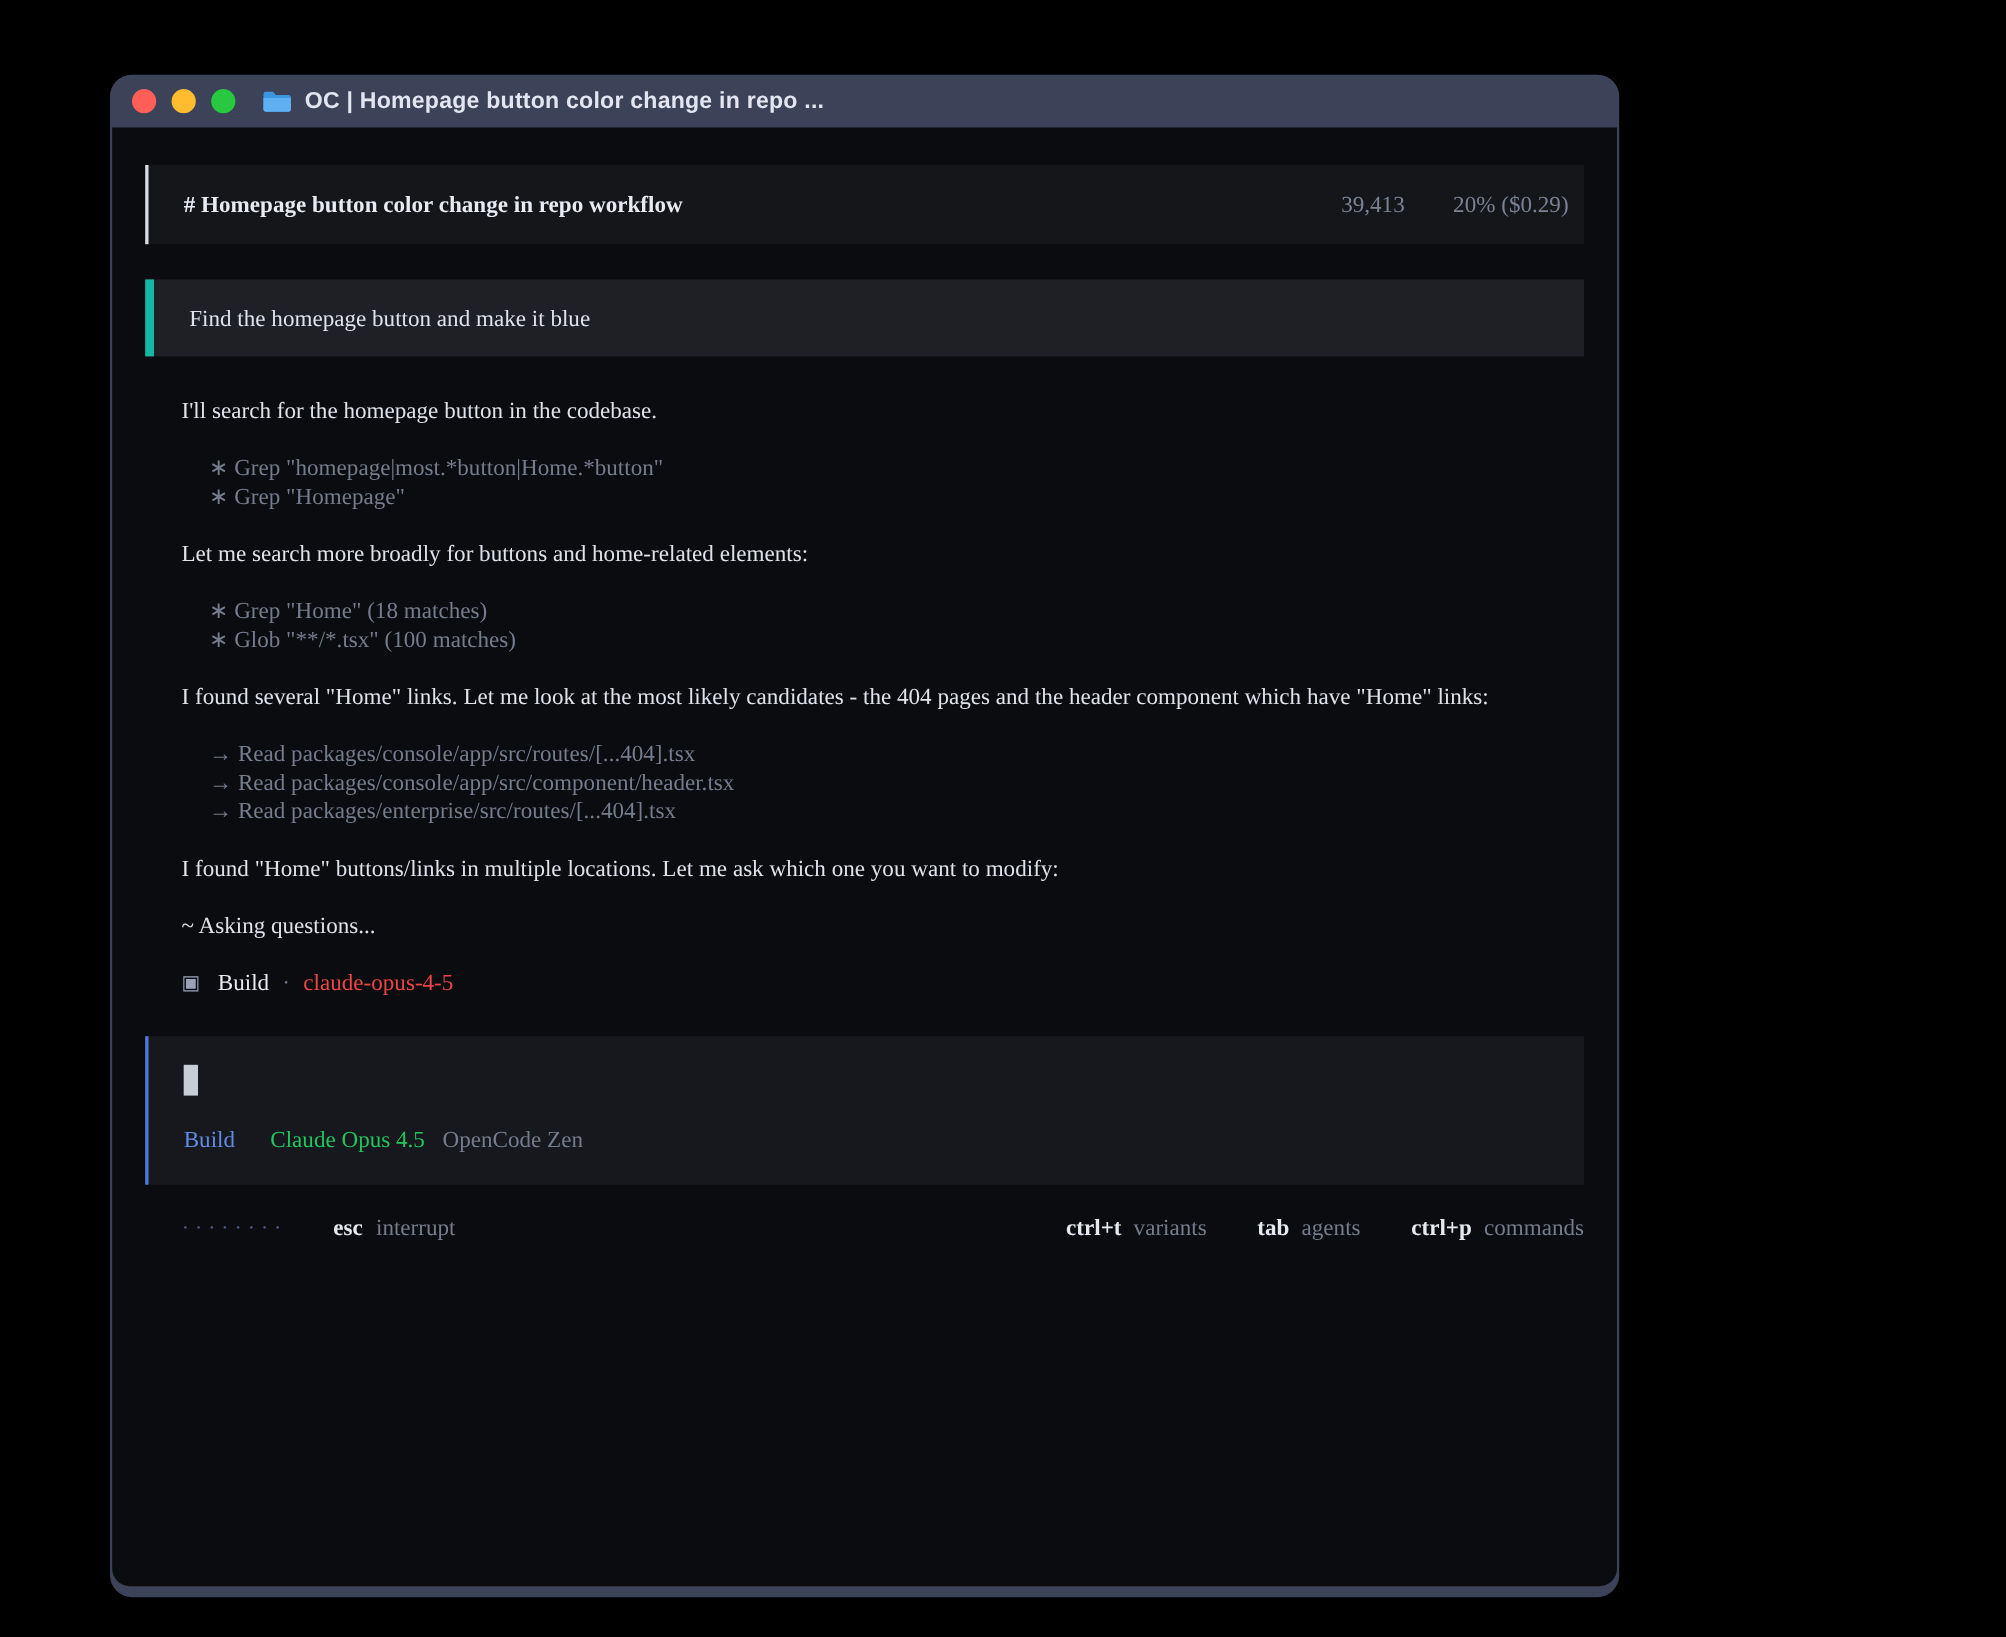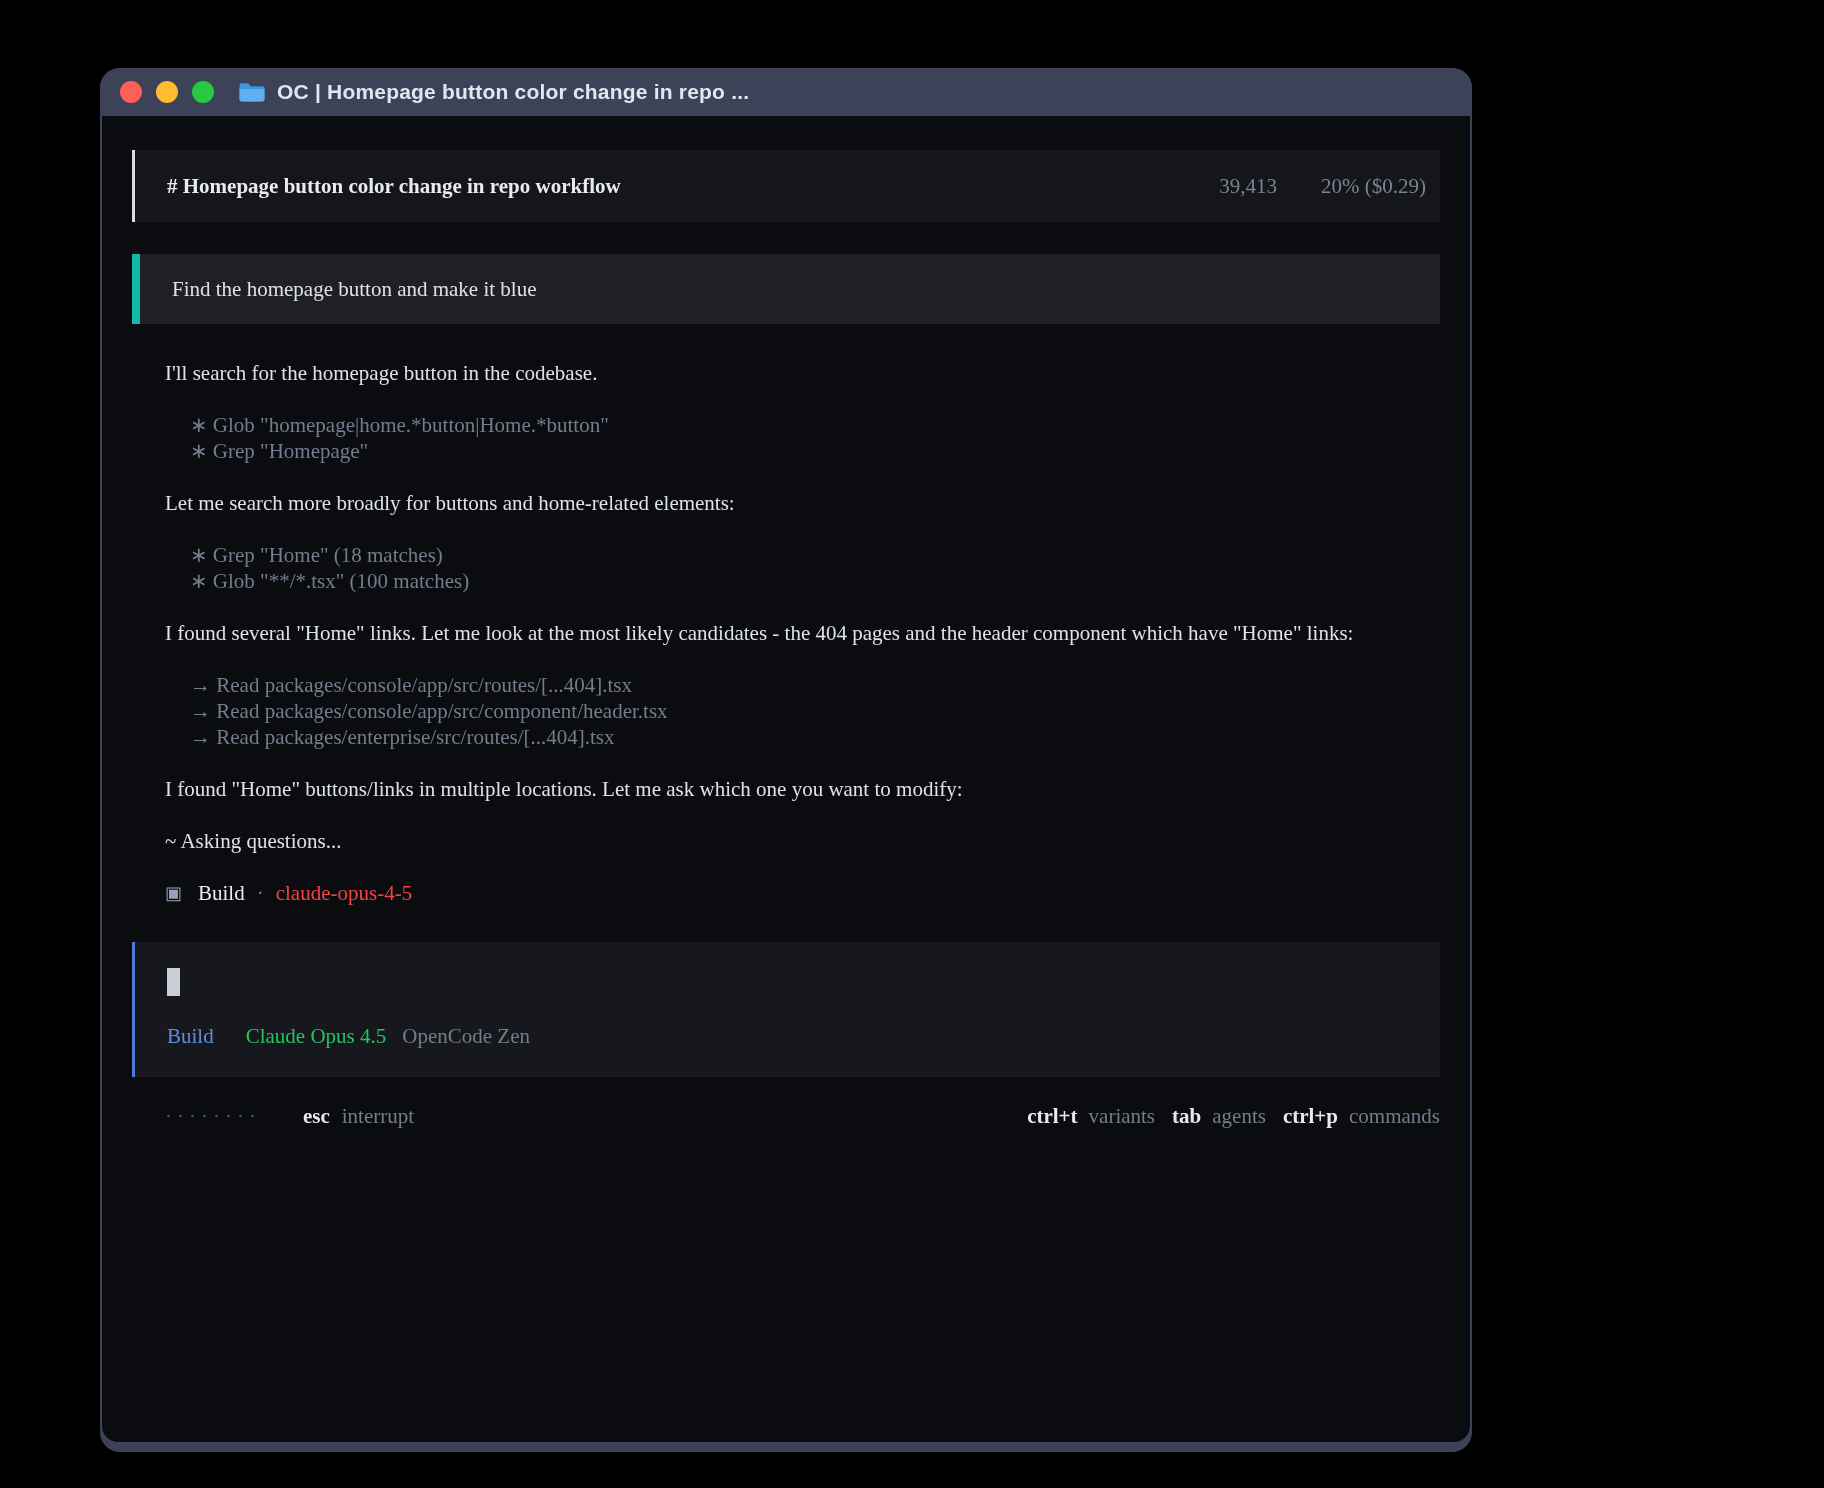--- a/index.html
+++ b/index.html
@@ -69,21 +69,21 @@
 
   .statusbar{
     margin-top:26px;padding-left:33px;
     display:flex;justify-content:space-between;align-items:center;
   }
   .status-left{display:flex;align-items:center;}
   .spinner{color:#4c5684;letter-spacing:5px;margin-right:42px;}
   .key{font-weight:bold;color:#e6e9f0;}
   .label{color:#757c8e;}
   .status-left .label{margin-left:12px;}
-  .status-right{display:flex;gap:17px;}
+  .status-right{display:flex;gap:46px;}
   .pair{display:flex;gap:11px;align-items:baseline;}
 </style>
 </head>
 <body>
 
 <div class="window">
 
   <div class="titlebar">
     <div class="lights">
       <span class="light red"></span>
@@ -109,21 +109,21 @@
       </span>
     </div>
 
     <div class="user-msg">
       <span>Find the homepage button and make it blue</span>
     </div>
 
     <div class="transcript">
       <div class="line text mb">I'll search for the homepage button in the codebase.</div>
 
-      <div class="line tool">∗ Glob "homepage|home.*button|Home.*button"</div>
+      <div class="line tool">∗ Grep "homepage|most.*button|Home.*button"</div>
       <div class="line tool mb">∗ Grep "Homepage"</div>
 
       <div class="line text mb">Let me search more broadly for buttons and home-related elements:</div>
 
       <div class="line tool">∗ Grep "Home" (18 matches)</div>
       <div class="line tool mb">∗ Glob "**/*.tsx" (100 matches)</div>
 
       <div class="line text mb">I found several "Home" links. Let me look at the most likely candidates - the 404 pages and the header component which have "Home" links:</div>
 
       <div class="line tool">→ Read packages/console/app/src/routes/[...404].tsx</div>

